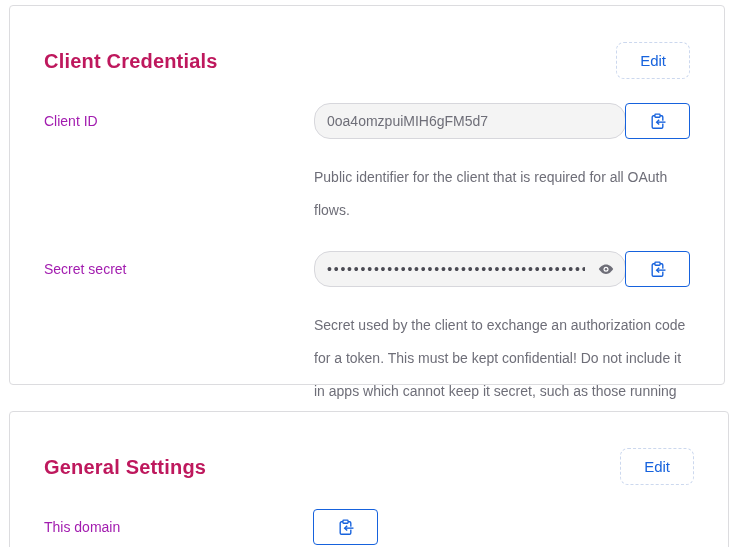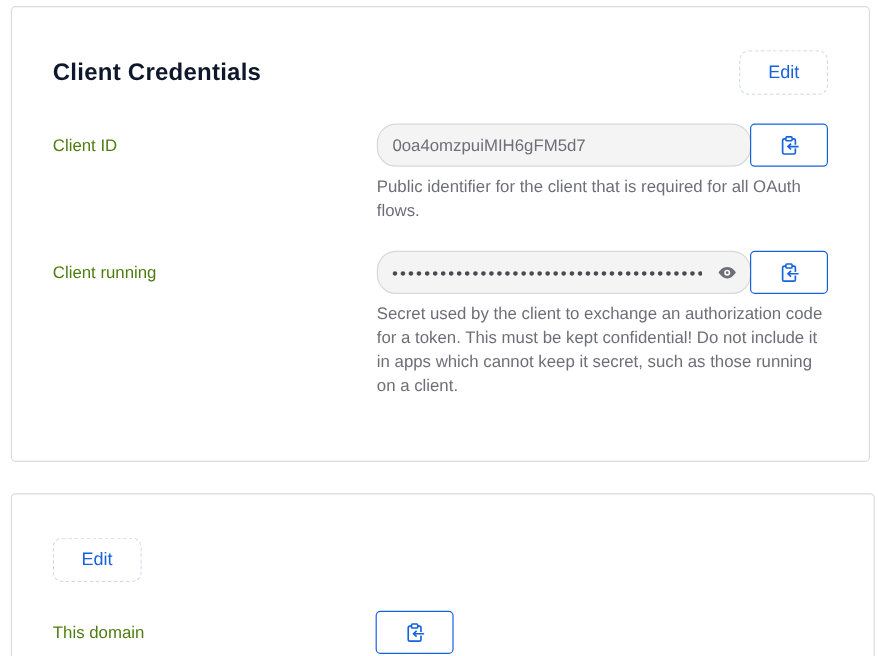--- a/index.html
+++ b/index.html
@@ -18,34 +18,34 @@
     padding: 0 34px;
   }
   .card-1 { top: 5px; width: 716px; height: 380px; }
   .card-2 { top: 411px; width: 720px; height: 190px; }
 
   .card-header {
     display: flex; justify-content: space-between; align-items: center;
     margin-top: 36px; margin-bottom: 24px;
   }
   .section-title {
-    margin: 0; font-size: 20px; font-weight: 700; color: #0f172a;
+    margin: 0; font-size: 20px; font-weight: 700; color: #be185d;
     letter-spacing: 0.2px; line-height: 24px;
   }
   .edit-btn {
     color: #1662dd; font-size: 15px; font-weight: 400; text-decoration: none;
     border: 1px dashed #ccd8ee; border-radius: 8px;
     padding: 10px 23px; line-height: 15px; display: inline-block;
     background: transparent; cursor: pointer;
   }
 
   .row { display: flex; margin-bottom: 24px; }
   .row-label {
     flex: none; width: 270px; padding-top: 10px;
-    font-size: 14px; color: #4d7c0f;
+    font-size: 14px; color: #a21caf;
   }
   .row-field { flex: 1; min-width: 0; }
   .control { display: flex; align-items: stretch; }
   .input-wrap { position: relative; flex: 1; min-width: 0; display: flex; }
   .text-input {
     flex: 1; width: 100%; height: 36px;
     background: #f4f4f4;
     border: 1px solid #d7d7dc;
     border-radius: 16px;
     padding: 12px 12px;
@@ -66,22 +66,22 @@
   .copy-btn {
     flex: none; width: 65px; height: 36px; margin-left: -1px;
     background: #fff;
     border: 1px solid #1662dd;
     border-radius: 4px;
     display: flex; align-items: center; justify-content: center;
     cursor: pointer; position: relative; z-index: 1;
     padding: 0;
   }
   .help {
-    margin-top: 6px; max-width: 380px;
-    font-size: 14px; line-height: 20px; color: #6e6e78;
+    margin-top: 22px; max-width: 380px;
+    font-size: 14px; line-height: 33px; color: #6e6e78;
   }
 </style>
 </head>
 <body>
 
 <section class="card card-1">
   <div class="card-header">
     <h2 class="section-title">Client Credentials</h2>
     <button class="edit-btn">Edit</button>
   </div>
@@ -101,21 +101,21 @@
             <path d="M15.5 8.6 H7.4" stroke="#1662dd" stroke-width="1.3"></path>
             <path d="M9.6 6.3 L7.2 8.6 L9.6 10.9" stroke="#1662dd" stroke-width="1.3" fill="none"></path>
           </svg>
         </button>
       </div>
       <div class="help">Public identifier for the client that is required for all OAuth flows.</div>
     </div>
   </div>
 
   <div class="row">
-    <div class="row-label">Client running</div>
+    <div class="row-label">Secret secret</div>
     <div class="row-field">
       <div class="control">
         <div class="input-wrap">
           <input class="text-input masked" readonly="" type="text" value="••••••••••••••••••••••••••••••••••••••••" style="">
           <button class="eye-toggle">
             <svg width="16" height="11" viewBox="0 0 16 11">
               <path d="M8 0.6 C4.6 0.6 2 3.2 0.8 5 C2 6.8 4.6 10 8 10 C11.4 10 14 6.8 15.2 5 C14 3.2 11.4 0.6 8 0.6 Z" fill="#6e6e78"></path>
               <circle cx="8" cy="5.2" r="2.5" fill="#ffffff"></circle>
               <circle cx="8" cy="5.2" r="1.2" fill="#6e6e78"></circle>
             </svg>
@@ -131,20 +131,21 @@
           </svg>
         </button>
       </div>
       <div class="help">Secret used by the client to exchange an authorization code for a token. This must be kept confidential! Do not include it in apps which cannot keep it secret, such as those running on a client.</div>
     </div>
   </div>
 </section>
 
 <section class="card card-2">
   <div class="card-header">
+    <h2 class="section-title">General Settings</h2>
     <button class="edit-btn">Edit</button>
   </div>
 
   <div class="row">
     <div class="row-label">This domain</div>
     <div class="row-field">
       <div class="control">
         <button class="copy-btn">
           <svg width="17" height="17" viewBox="0 0 16 16" fill="none">
             <rect x="3" y="2.6" width="10" height="11.8" rx="1.2" stroke="#1662dd" stroke-width="1.3" fill="#ffffff"></rect>

